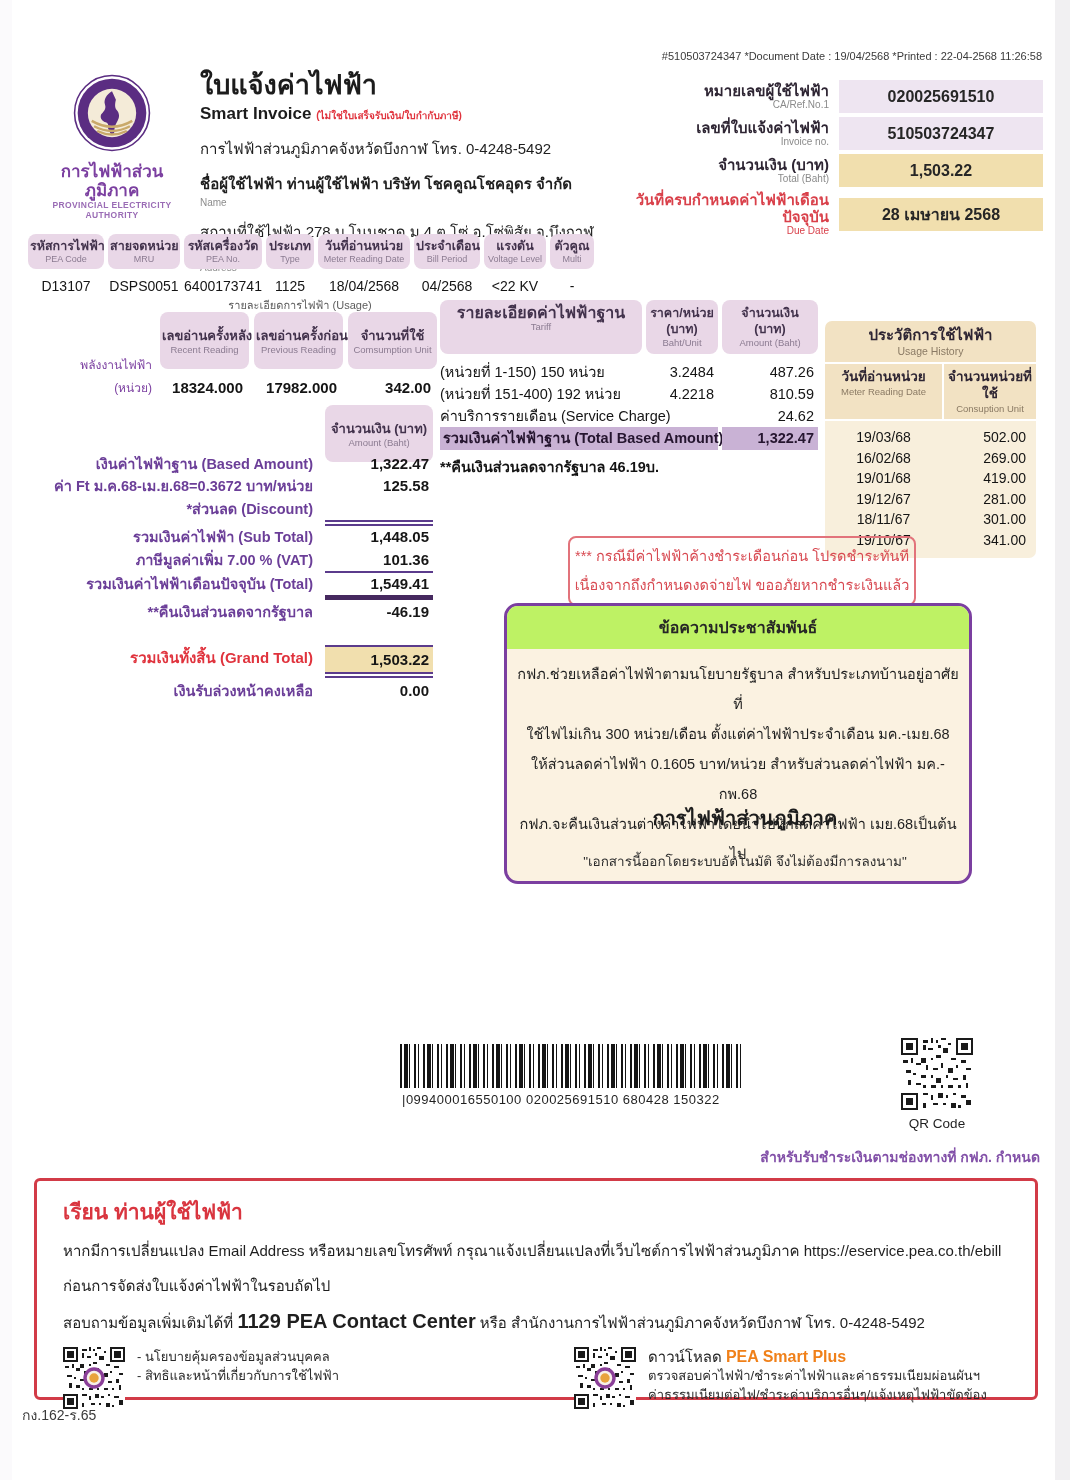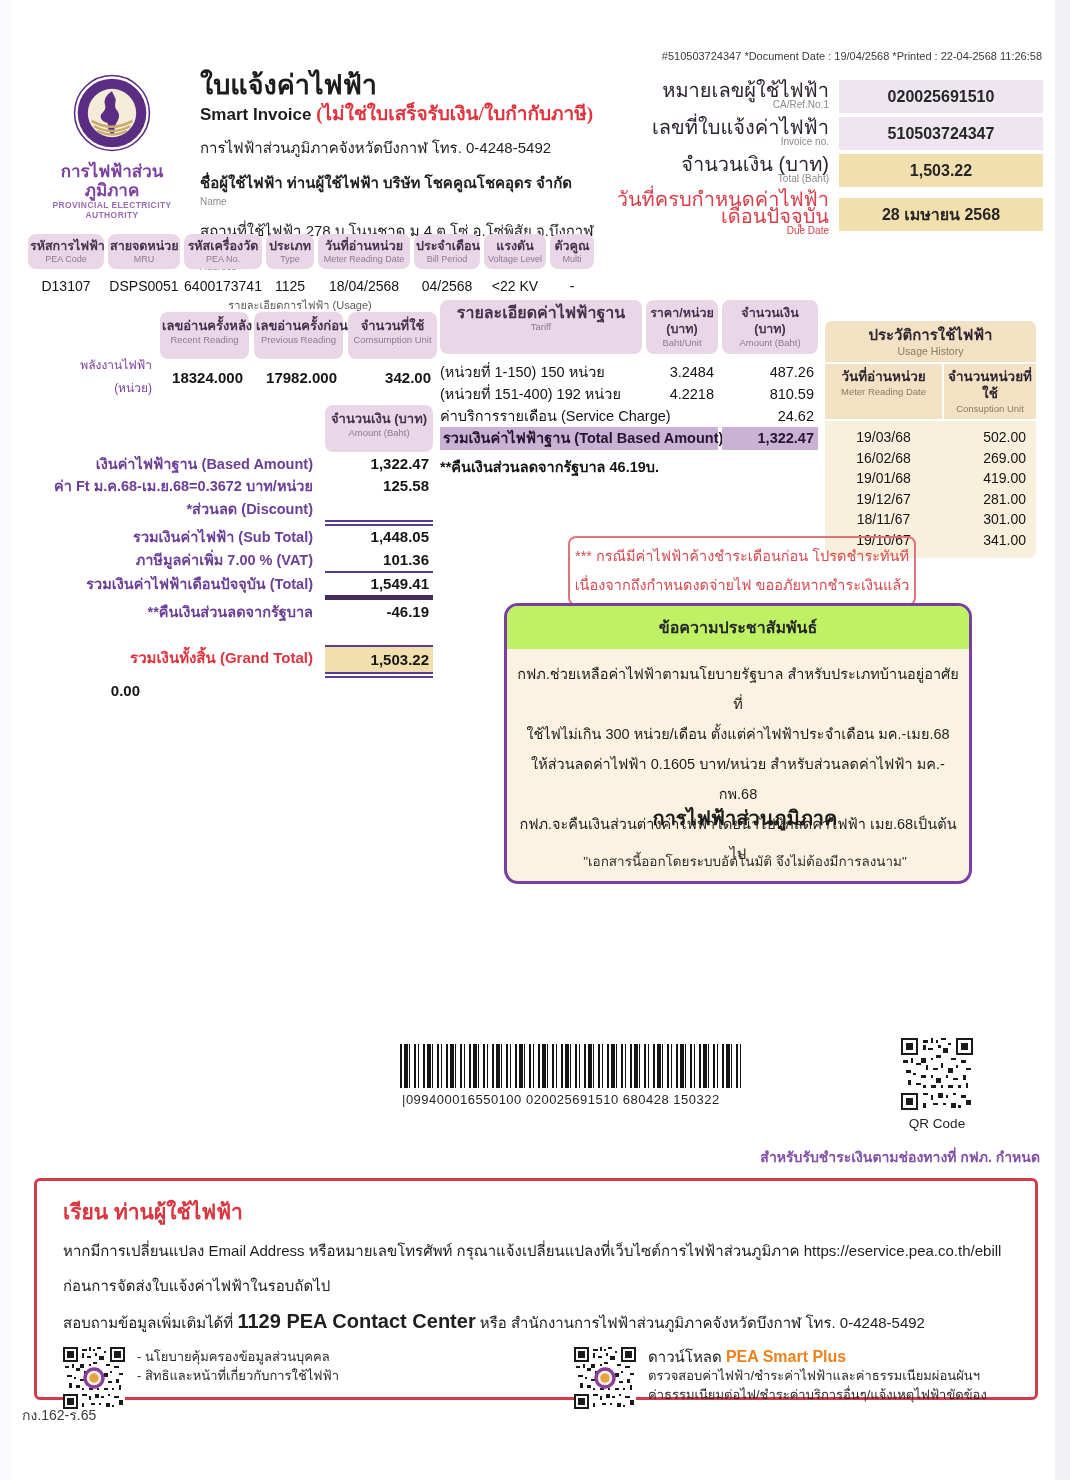--- a/index.html
+++ b/index.html
@@ -13,49 +13,49 @@
   
   .logo-wrap{position:absolute;left:42px;top:74px;width:140px;text-align:center;}
   .logo-svg{width:78px;height:78px;}
   .org-th{font-size:17px;font-weight:bold;color:#7b3fa0;margin-top:6px;line-height:19px;}
   .org-en{font-size:8.5px;font-weight:bold;color:#9a6cb5;letter-spacing:.4px;}
 
   
   .head-mid{position:absolute;left:200px;top:68px;width:430px;}
   .doc-title{font-size:27px;font-weight:bold;color:#1c1c1c;line-height:34px;}
   .doc-sub{font-size:17px;font-weight:bold;color:#1c1c1c;line-height:24px;}
-  .doc-sub .note{color:#e0333d;font-size:19px;font-weight:bold;font-family:Liberation Serif, serif;}
+  .doc-sub .note{color:#e0333d;font-size:10px;font-weight:bold;}
   .office{font-size:15px;color:#1f1f1f;margin-top:9px;}
   .cust{font-size:15px;font-weight:bold;color:#1f1f1f;margin-top:11px;}
   .sublab{font-size:10px;color:#8d8d8d;margin-top:1px;}
   .addr{font-size:15px;color:#1f1f1f;margin-top:12px;}
 
   
   .summary{position:absolute;left:600px;top:80px;width:443px;}
   .sum-row{display:flex;margin-bottom:4px;align-items:center;}
   .sum-lab{flex:1;text-align:right;padding-right:10px;}
-  .sum-th{font-size:20px;font-weight:normal;color:#2e2533;line-height:17px;}
+  .sum-th{font-size:15px;font-weight:bold;color:#2e2533;line-height:17px;}
   .sum-en{font-size:10px;color:#8a8a8a;line-height:12px;}
   .sum-box{width:204px;height:33px;text-align:center;font-size:16px;font-weight:bold;color:#262626;line-height:33px;}
   .lav{background:#eee5f1;} .tan{background:#f1dfae;}
   .redt{color:#d9404a !important;}
 
   
   .meter{position:absolute;left:28px;top:234px;display:flex;gap:4px;}
   .mcol{display:flex;flex-direction:column;}
   .pill{background:#e9d7e7;border-radius:8px;text-align:center;padding:5px 2px 4px;}
   .pill .th{font-weight:bold;font-size:12.5px;color:#42324c;line-height:15px;white-space:nowrap;}
   .pill .en{font-size:9px;color:#8b7b91;line-height:11px;white-space:nowrap;}
   .mval{text-align:center;font-size:14px;color:#141414;margin-top:9px;}
 
   
   .usage-title{position:absolute;left:160px;top:296px;width:280px;text-align:center;font-size:11px;color:#5c5c5c;}
   .usage{position:absolute;left:160px;top:312px;display:flex;gap:5px;}
   .ucol{width:89px;}
-  .upill{background:#e9d7e7;border-radius:8px;text-align:center;padding:6px 2px 5px;height:36px;}
+  .upill{background:#e9d7e7;border-radius:8px;text-align:center;padding:16px 2px 5px;height:36px;}
   .upill .th{font-weight:bold;font-size:13px;color:#42324c;line-height:16px;white-space:nowrap;}
   .upill .en{font-size:9.5px;color:#8b7b91;line-height:12px;white-space:nowrap;}
   .uval{text-align:right;padding-right:6px;font-size:15px;font-weight:bold;color:#141414;margin-top:10px;}
   .usage-lab{position:absolute;left:30px;top:358px;width:122px;text-align:right;color:#7b3fa0;font-size:12px;line-height:15px;}
   .usage-lab .l2{margin-top:8px;}
 
   
   .amt-head{position:absolute;left:325px;top:405px;width:108px;}
   .amounts{position:absolute;left:36px;top:452px;width:397px;}
   .arow{display:flex;height:22.5px;align-items:center;}
@@ -400,20 +400,21 @@
         <div class="alab">**คืนเงินส่วนลดจากรัฐบาล</div>
         <div class="aval">-46.19</div>
       </div>
     <div class="spacer18"></div>
     <div class="grandrow">
         <div class="grandlab">รวมเงินทั้งสิ้น (Grand Total)</div>
         <div class="grandbox">1,503.22</div>
       </div>
     <div class="vrule double"></div>
     <div class="arow" style="height:26px">
+        <div class="alab">เงินรับล่วงหน้าคงเหลือ</div>
         <div class="aval">0.00</div>
       </div>
   </div>
 
   <div class="tariff">
     <div class="thead">
       <div class="pillt">
           <div class="th">รายละเอียดค่าไฟฟ้าฐาน</div>
           <div class="en">Tariff</div>
         </div>

